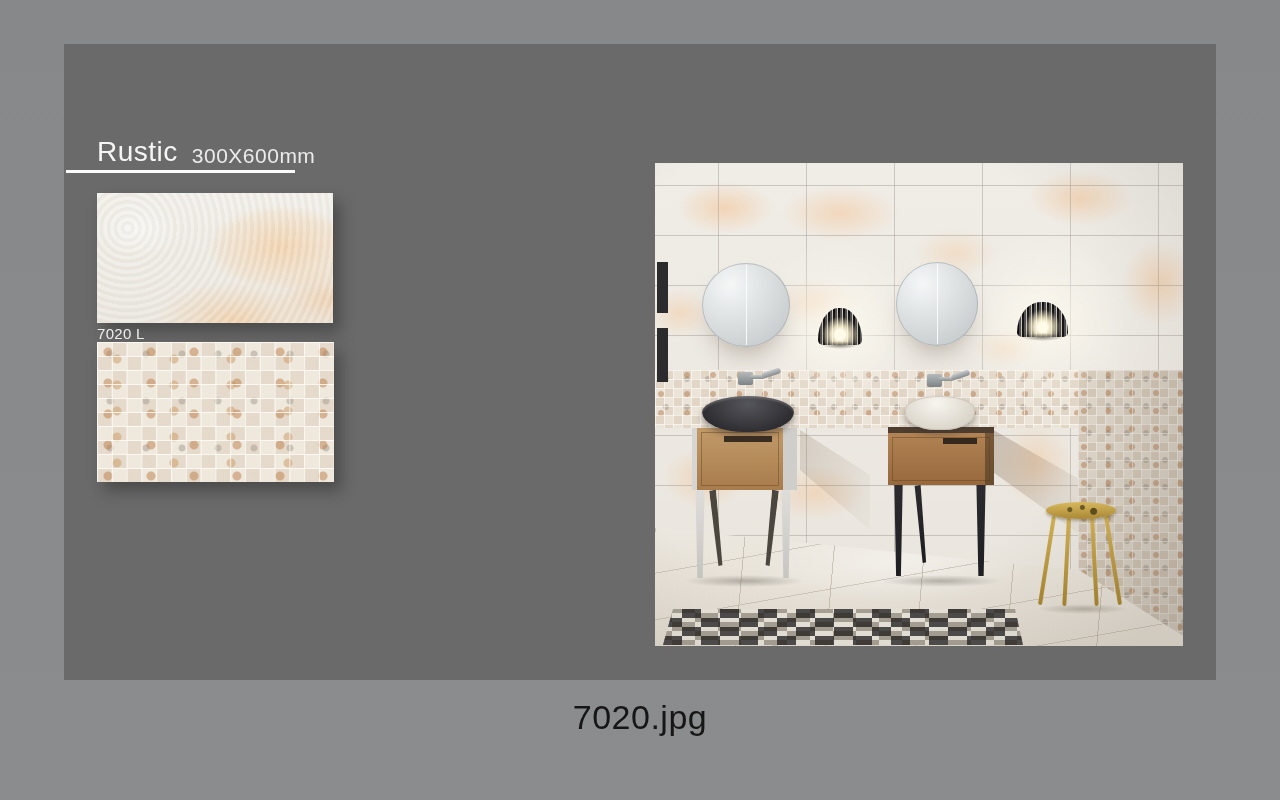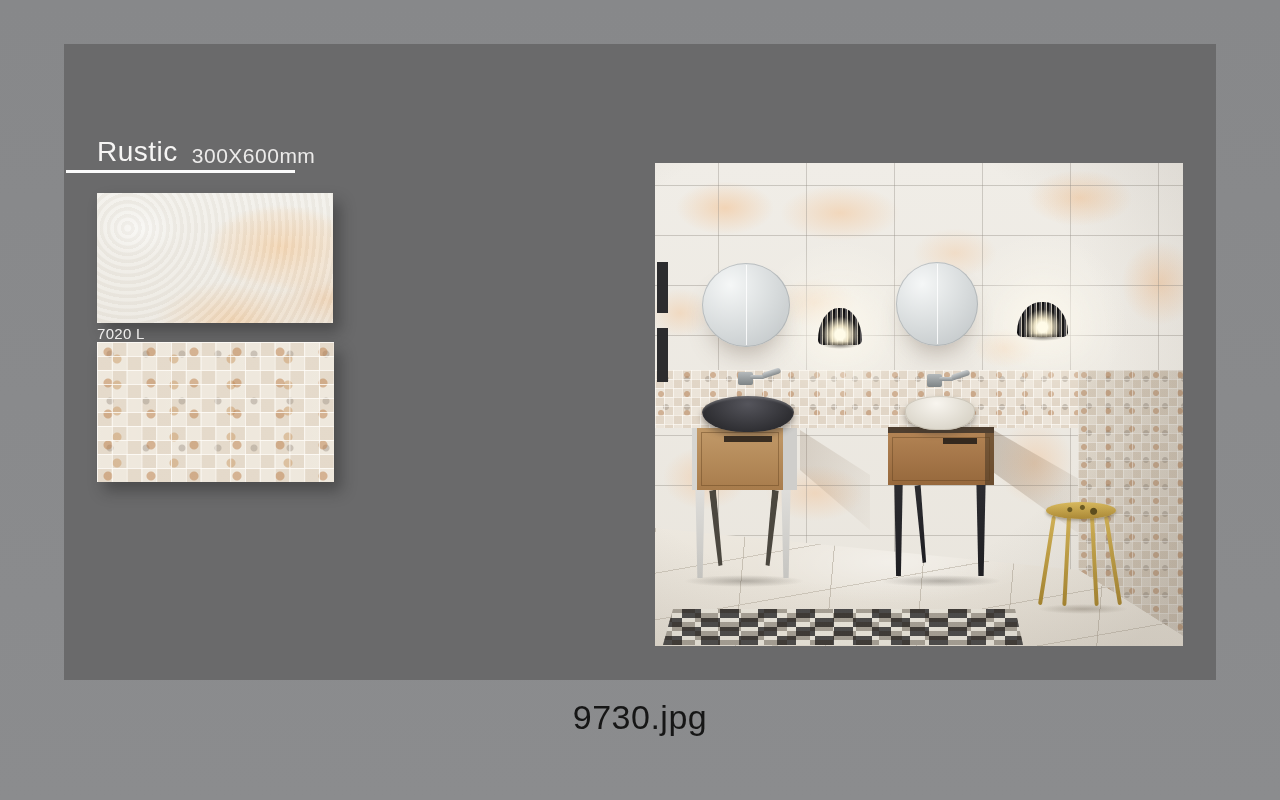--- a/index.html
+++ b/index.html
@@ -295,15 +295,15 @@
         <div class="stool-leg sl3"></div>
         <div class="stool-leg sl4"></div>
         <div class="stool-seat"></div>
       </div>
 
       <div class="vignette"></div>
     </div>
 
   </div>
 
-  <div class="caption">9730.jpg</div>
+  <div class="caption">7020.jpg</div>
 
 </div>
 
 </body></html>

